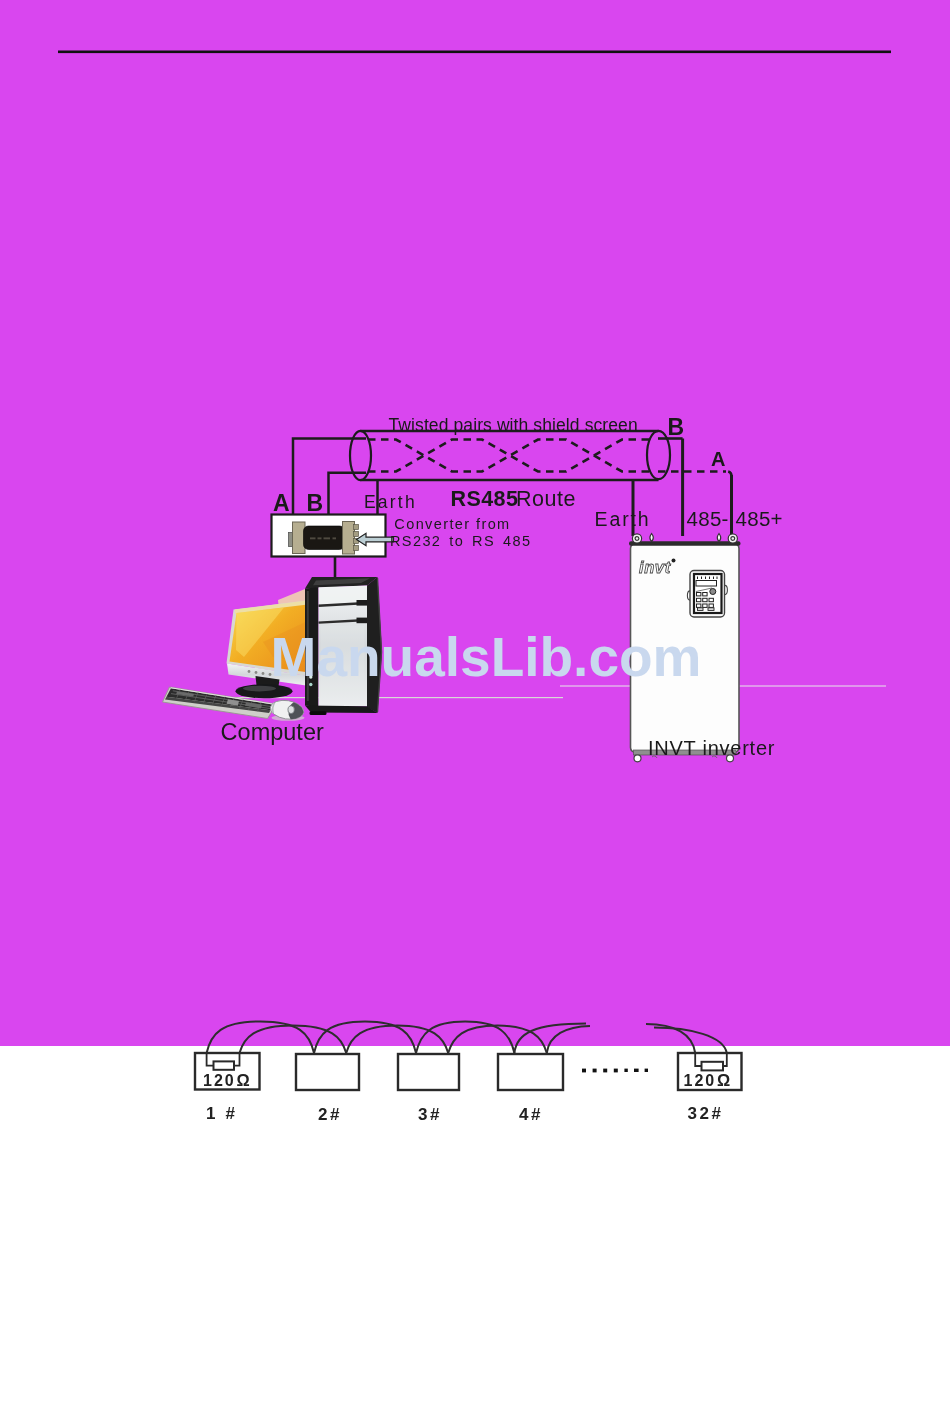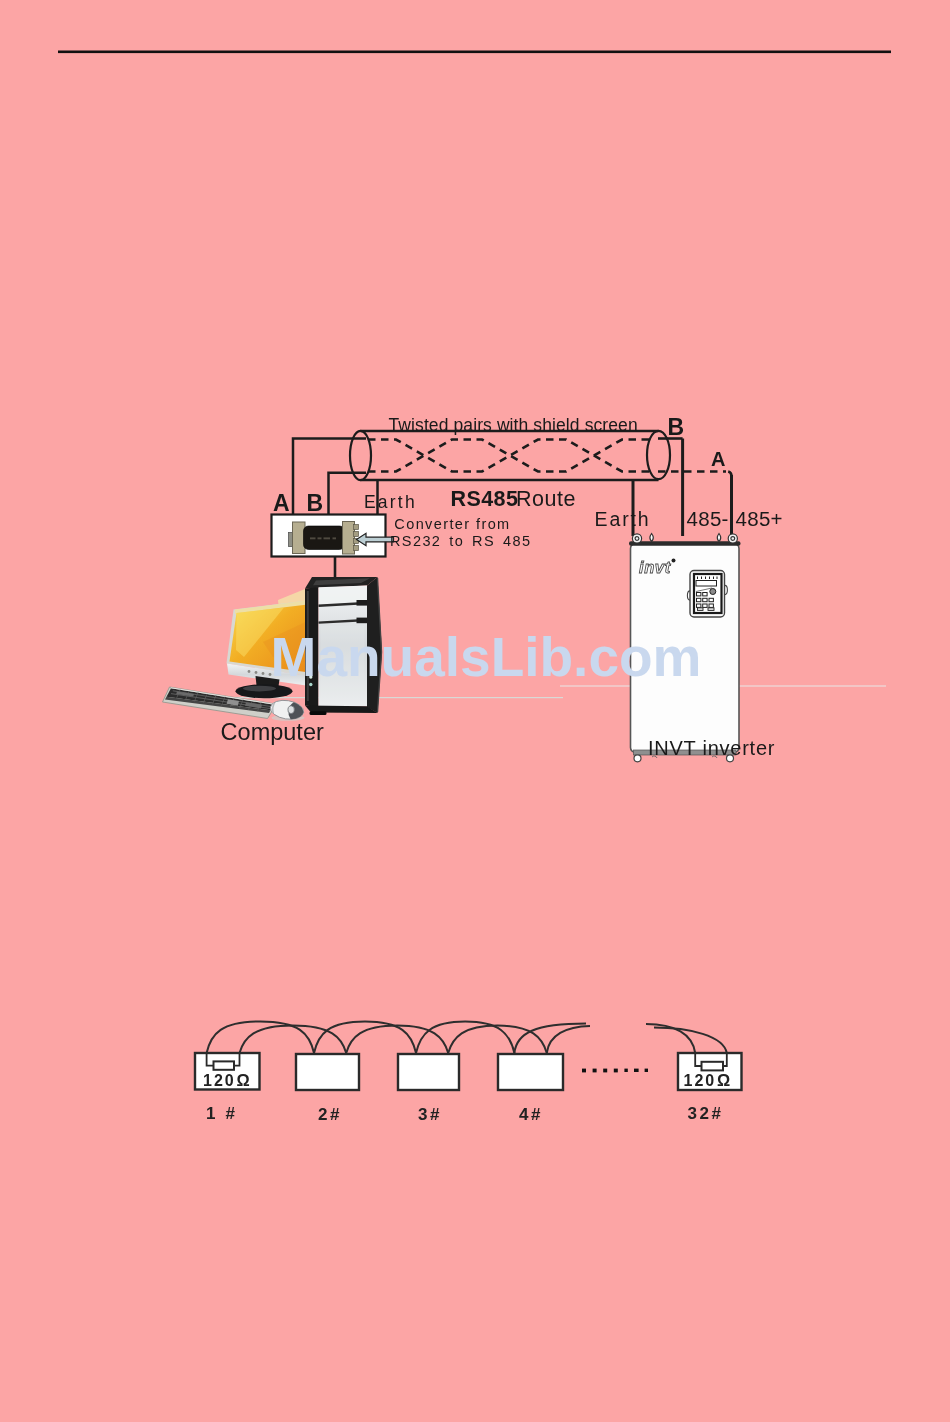--- a/index.html
+++ b/index.html
@@ -1,16 +1,16 @@
 <!DOCTYPE html>
 <html><head>
 <meta charset="utf-8">
 <style>
 html,body{margin:0;padding:0;background:#ffffff;width:950px;height:1422px;overflow:hidden;}
-.page{position:relative;width:950px;height:1422px;background:#fca5a5;font-family:"Liberation Sans",sans-serif;}
+.page{position:relative;width:950px;height:1046px;background:#d946ef;font-family:"Liberation Sans",sans-serif;}
 svg{position:absolute;top:0;left:0;}
 </style>
 </head>
 <body>
 <div class="page">
 <svg width="950" height="1422" viewBox="0 0 950 1422" xmlns="http://www.w3.org/2000/svg">
 <defs>
 <linearGradient id="scr" x1="0" y1="0" x2="1" y2="1">
 <stop offset="0" stop-color="#f8d84e"></stop>
 <stop offset="0.45" stop-color="#f2ae24"></stop>

